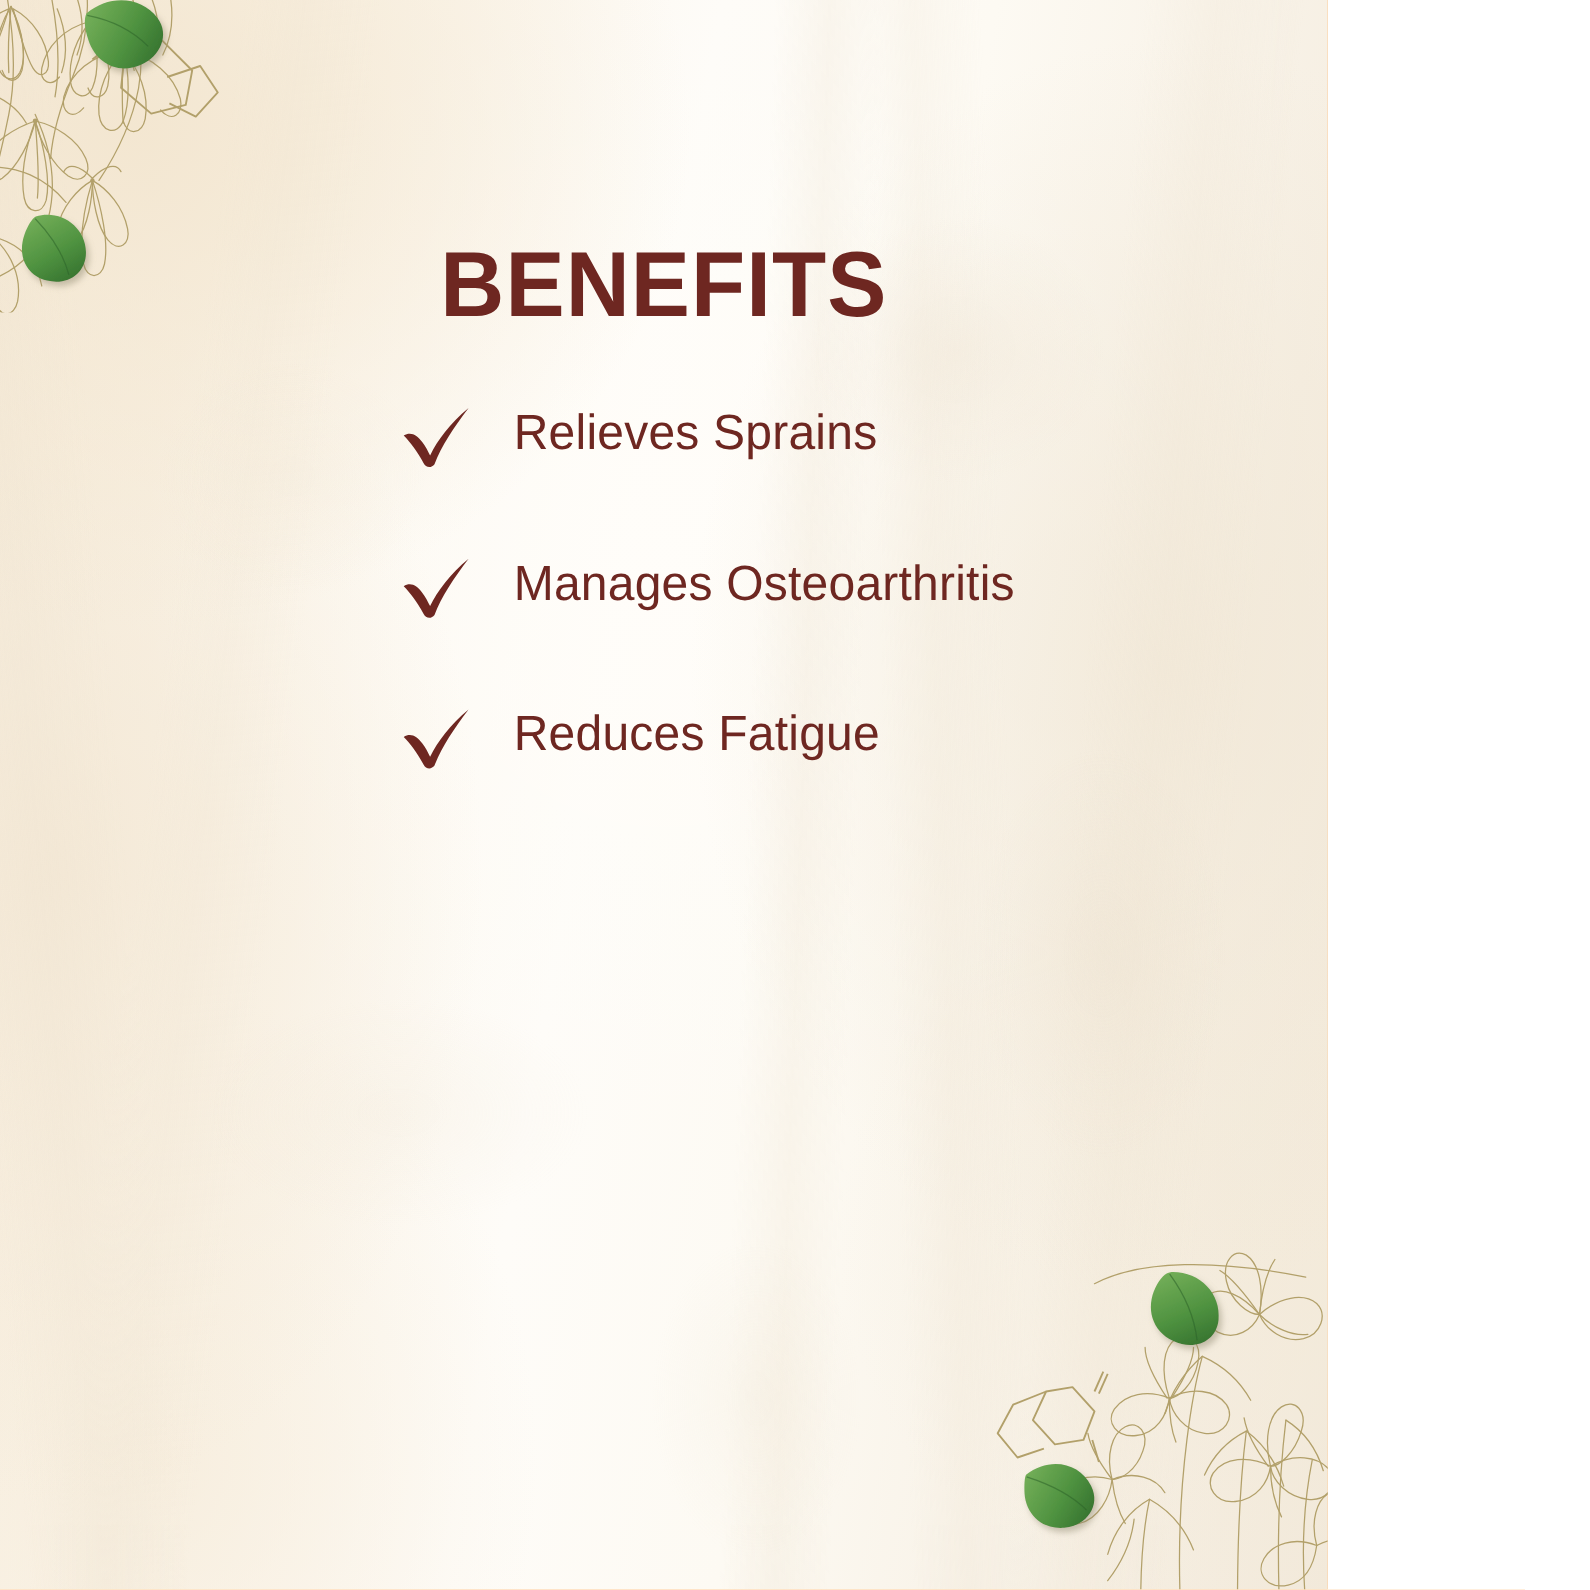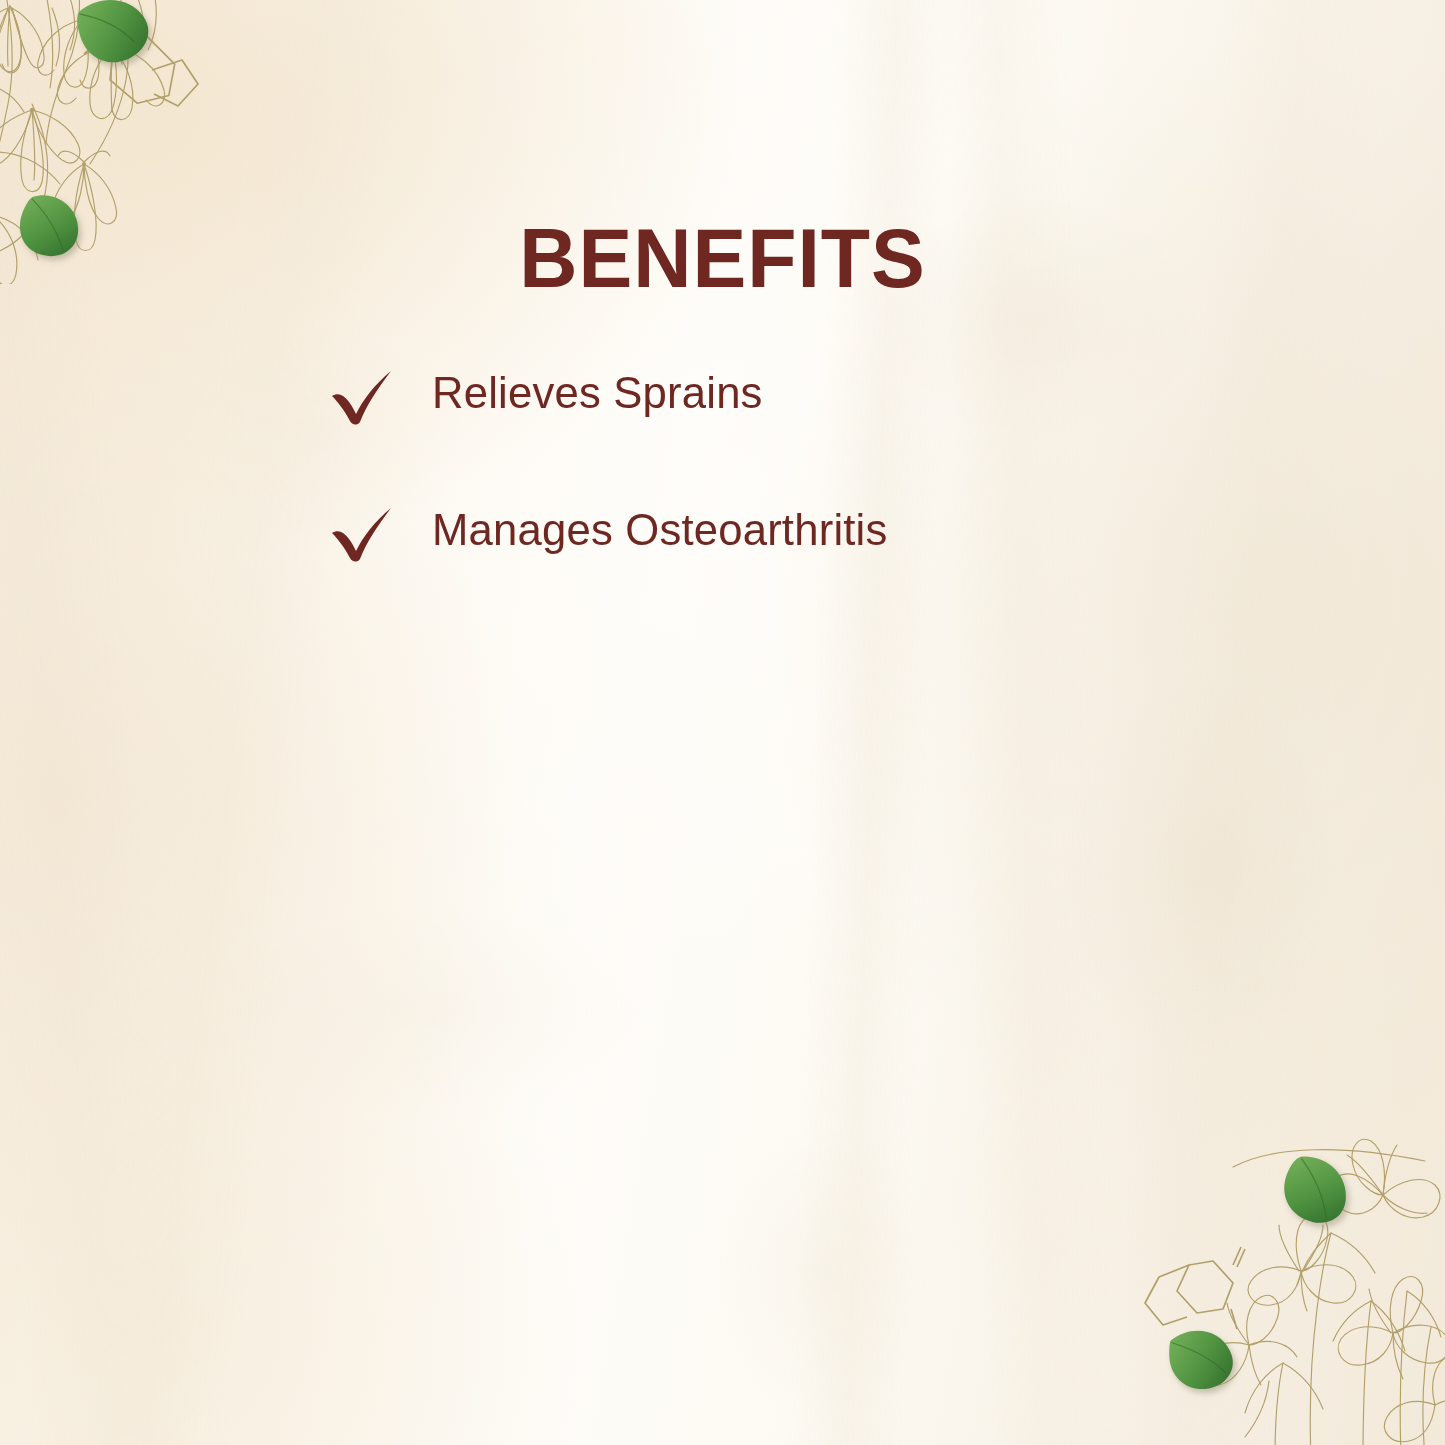--- a/index.html
+++ b/index.html
@@ -2,21 +2,21 @@
 <html><head>
 <meta charset="utf-8">
 <style>
   html, body {
     margin: 0;
     padding: 0;
     background: #ffffff;
   }
   #canvas {
     position: relative;
-    width: 1445px;
+    width: 1207px;
     height: 1445px;
     overflow: hidden;
     background: #fdba74;
     font-family: "Liberation Sans", sans-serif;
   }
 
   
   .bg-base {
     position: absolute;
     inset: 0;
@@ -78,20 +78,21 @@
   
   .list {
     position: absolute;
     left: 0;
     top: 362px;
     width: 100%;
   }
   .item {
     position: relative;
     height: 137px;
+    margin-left: 35px;
   }
   .tick {
     position: absolute;
     left: 330px;
     top: 6px;
     width: 64px;
     height: 60px;
   }
   .item-label {
     position: absolute;
@@ -312,18 +313,24 @@
     </div>
 
 
     <div class="item">
       <svg class="tick" viewBox="0 0 64 60">
         <path d="M2 28 C 8 24, 14 27, 19 34 C 22 38, 24 42, 26 46 C 33 32, 44 17, 61 3 C 48 20, 36 38, 30 54 C 27 58, 22 57, 20 53 C 14 42, 8 34, 2 28 Z" fill="#6e2721"></path>
       </svg>
       <div class="item-label">Manages Osteoarthritis</div>
     </div>
 
+    <div class="item">
+      <svg class="tick" viewBox="0 0 64 60">
+        <path d="M2 28 C 8 24, 14 27, 19 34 C 22 38, 24 42, 26 46 C 33 32, 44 17, 61 3 C 48 20, 36 38, 30 54 C 27 58, 22 57, 20 53 C 14 42, 8 34, 2 28 Z" fill="#6e2721"></path>
+      </svg>
+      <div class="item-label">Reduces Fatigue</div>
+    </div>
 
 
 
 
   </div>
 </div>
 
 </body></html>

